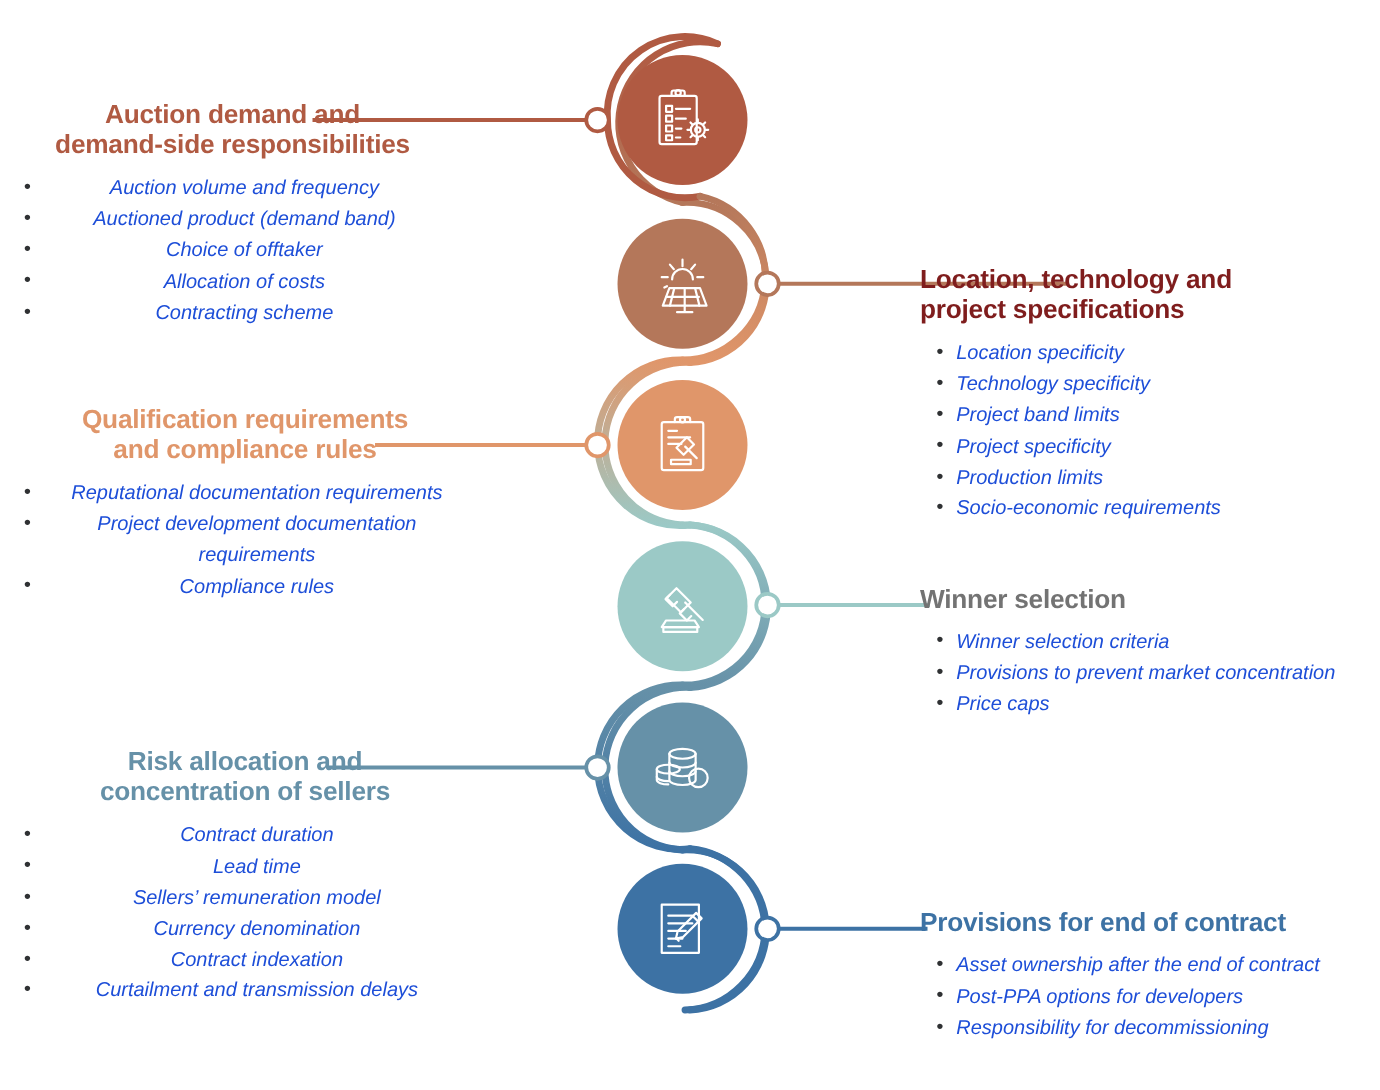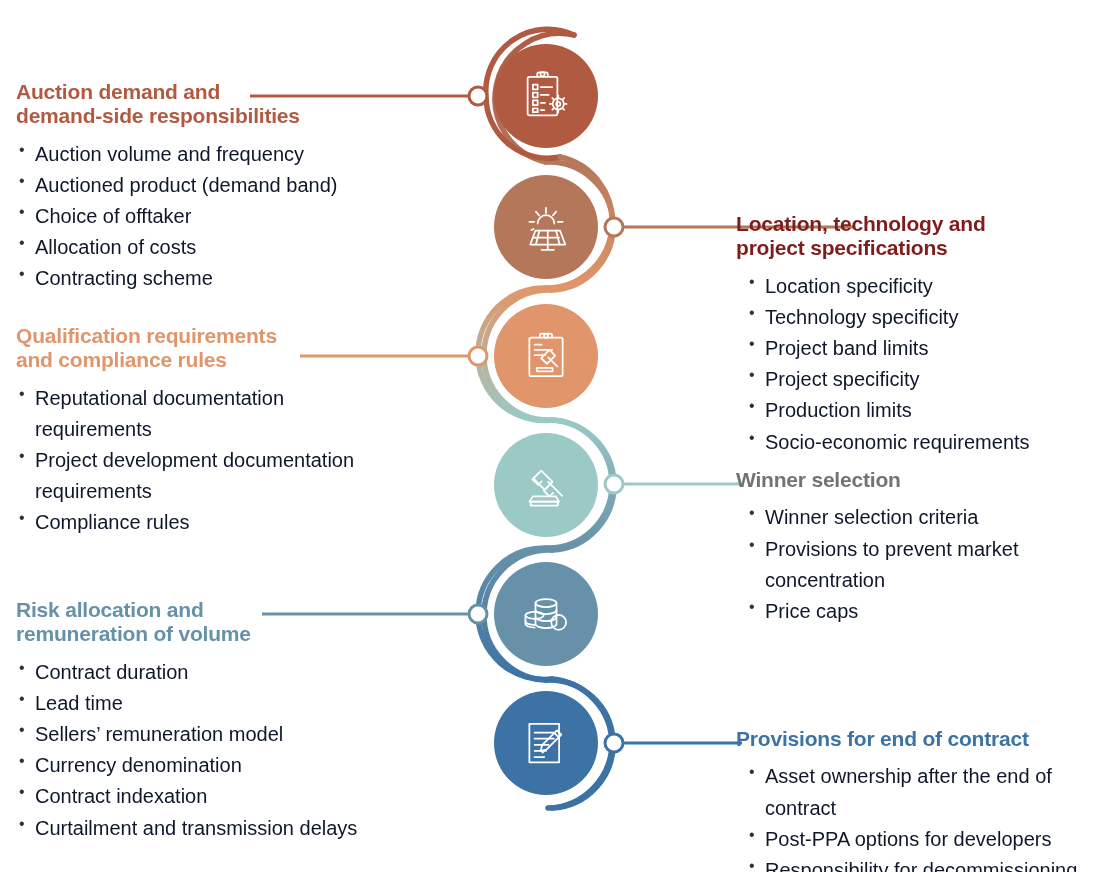--- a/index.html
+++ b/index.html
@@ -22,27 +22,27 @@
 
   
   .block{position:absolute;}
   .block h2{
     margin:0 0 10px 0;font-size:21px;line-height:1.16;font-weight:bold;
     letter-spacing:-0.2px;
   }
   .block ul{margin:0;padding:0;list-style:none;}
   .block li{
     position:relative;padding-left:19px;
-    font-size:20px;line-height:1.56;color:#0f172a;
+    font-size:16px;line-height:1.56;color:#1d4ed8;font-style:italic;
   }
   .block li::before{
     content:"\2022";position:absolute;left:3px;top:-1px;
     color:#2f3133;font-size:16px;line-height:1.56;
   }
-  .block.left{text-align:left;}
+  .block.left{text-align:center;}
   .block.right{text-align:left;}
 </style>
 </head>
 <body>
 
 <div id="stage">
 
   <svg id="spine" viewBox="0 0 1104 872">
     <defs>
       <linearGradient id="g12" x1="0" y1="0" x2="0" y2="1">
@@ -226,21 +226,21 @@
     <ul style="padding-left:10px;">
       <li>Winner selection criteria</li>
       <li>Provisions to prevent market concentration</li>
       <li>Price caps</li>
     </ul>
   </div>
 
   <div class="block left" style="left:16px;top:598px;width:360px;">
     <h2 style="color:#6691a8;">
       <span>Risk allocation and</span><br>
-      <span>remuneration of volume</span>
+      <span>concentration of sellers</span>
     </h2>
     <ul>
       <li>Contract duration</li>
       <li>Lead time</li>
       <li>Sellers’ remuneration model</li>
       <li>Currency denomination</li>
       <li>Contract indexation</li>
       <li>Curtailment and transmission delays</li>
     </ul>
   </div>

